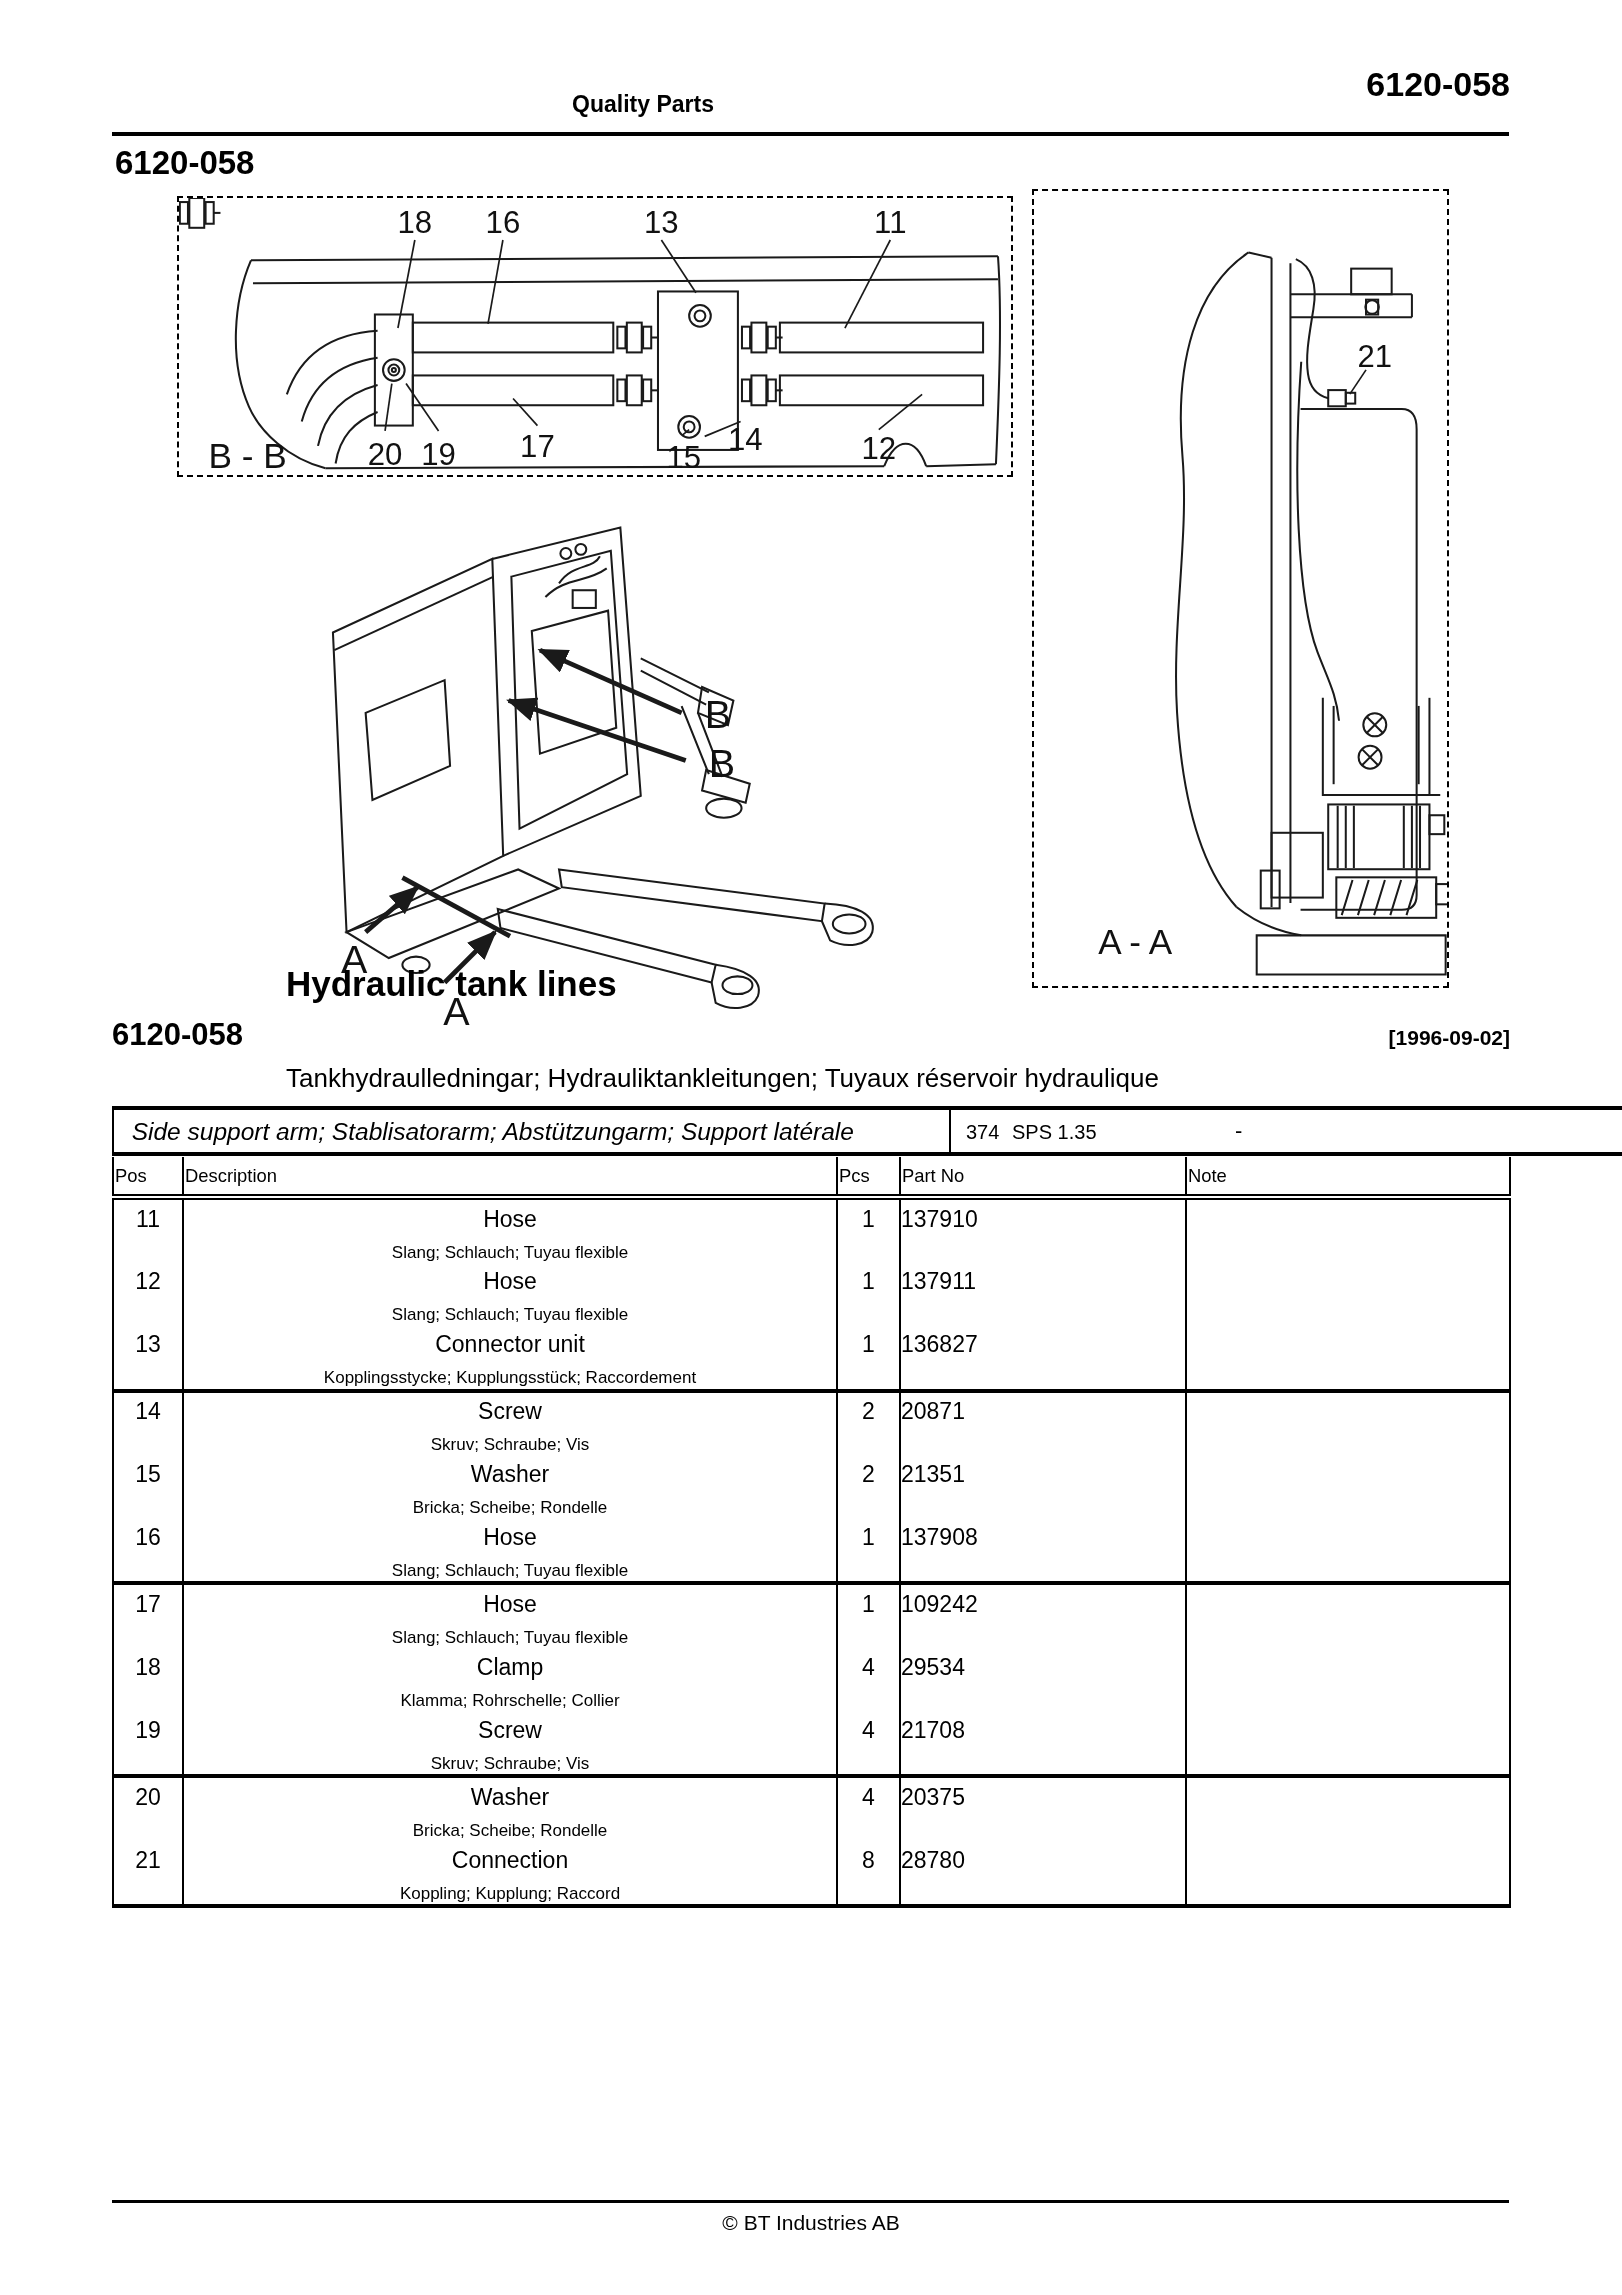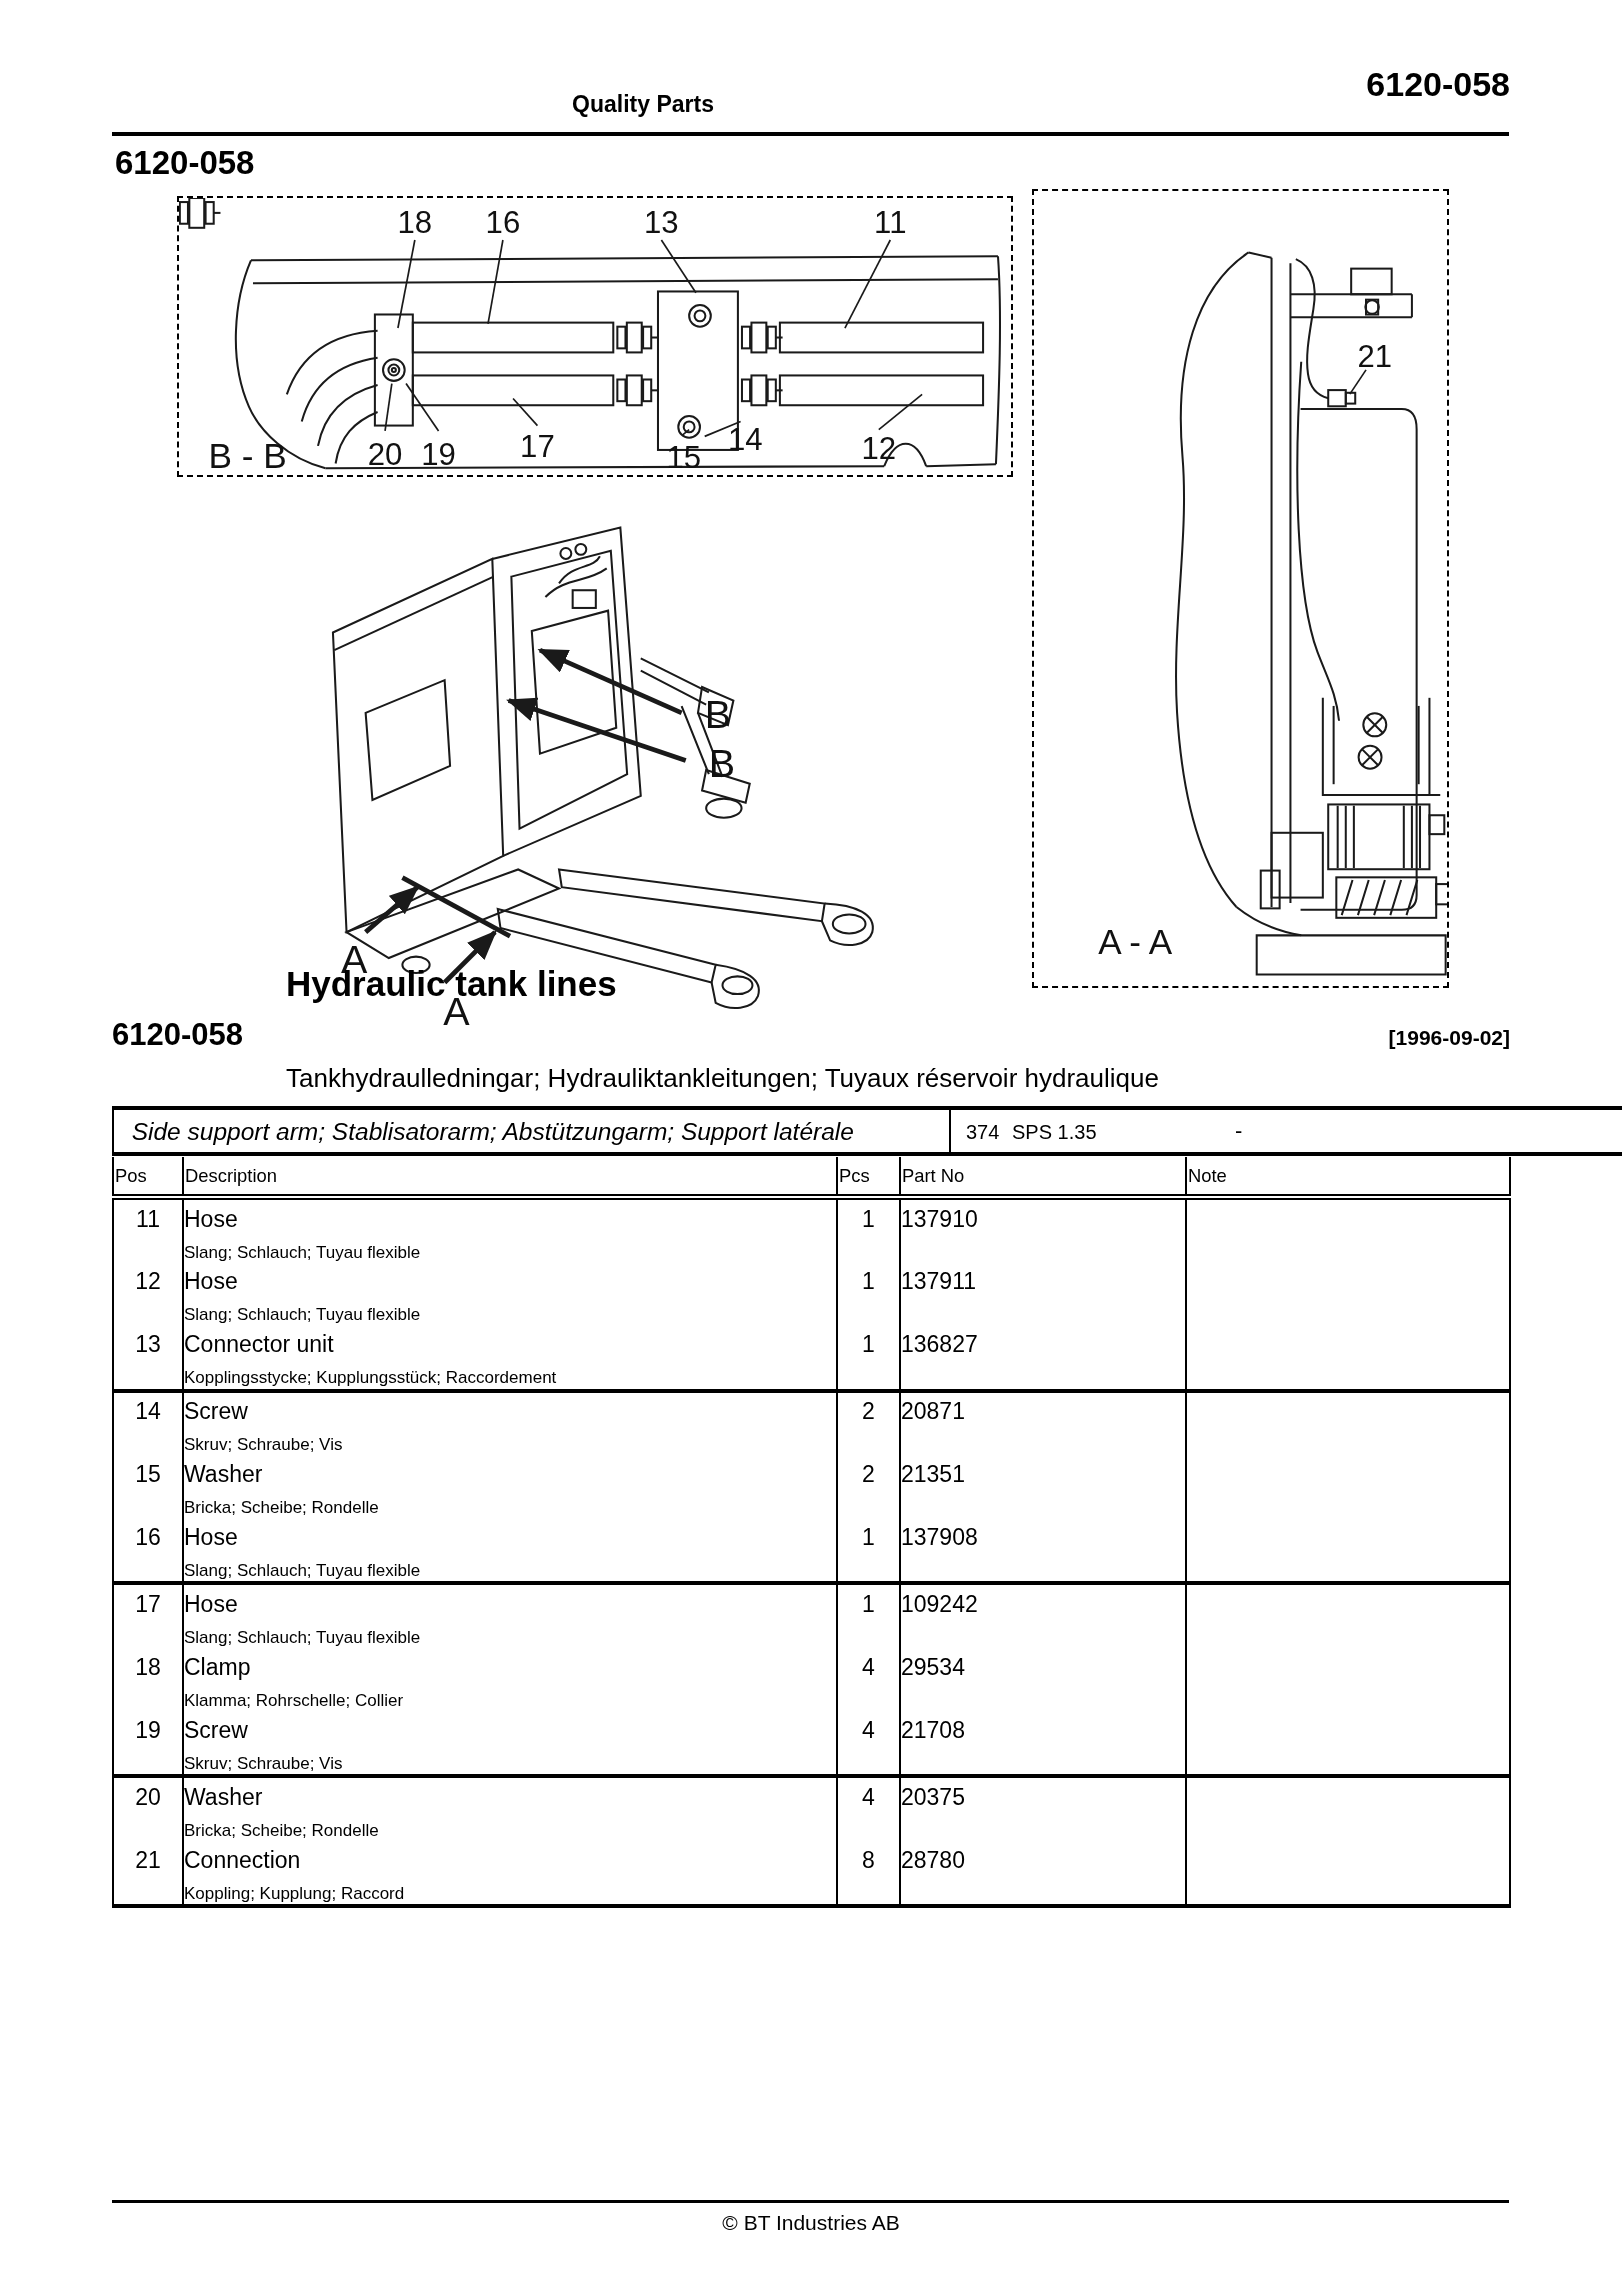--- a/index.html
+++ b/index.html
@@ -37,21 +37,21 @@
   
   table.parts{position:absolute;left:112px;top:1157px;width:1397px;border-collapse:collapse;
               table-layout:fixed;box-sizing:border-box;
               border-left:2px solid #000;border-right:2px solid #000;border-bottom:4.1px solid #000;}
   table.parts th{font-size:18.4px;font-weight:normal;height:35px;vertical-align:middle;text-align:left;
                  border-left:2px solid #000;border-right:2px solid #000;border-bottom:6.1px double #000;}
   table.parts td{vertical-align:top;border-left:2px solid #000;border-right:2px solid #000;
                  height:60px;padding:5.5px 0 0 0;box-sizing:border-box;}
   table.parts tr.group-end td{border-bottom:4.1px solid #000;}
   td.c-pos{text-align:center;font-size:23px;}
-  td.c-desc{padding-left:15px;}
+  td.c-desc{padding-left:15px;text-align:center;}
   .d-main{font-size:23px;line-height:27px;}
   .d-sub{font-size:17px;line-height:20.4px;margin-top:10px;}
   td.c-pcs{text-align:center;font-size:23px;}
   td.c-part{padding-left:17.7px;font-size:23px;}
   td.c-note{font-size:17px;}
   
   .ft-rule{left:112px;top:2200px;width:1397px;height:3.4px;background:#000;}
   .ft-text{left:0;top:2211px;width:1622px;text-align:center;font-size:21px;}
 </style>
 </head>

